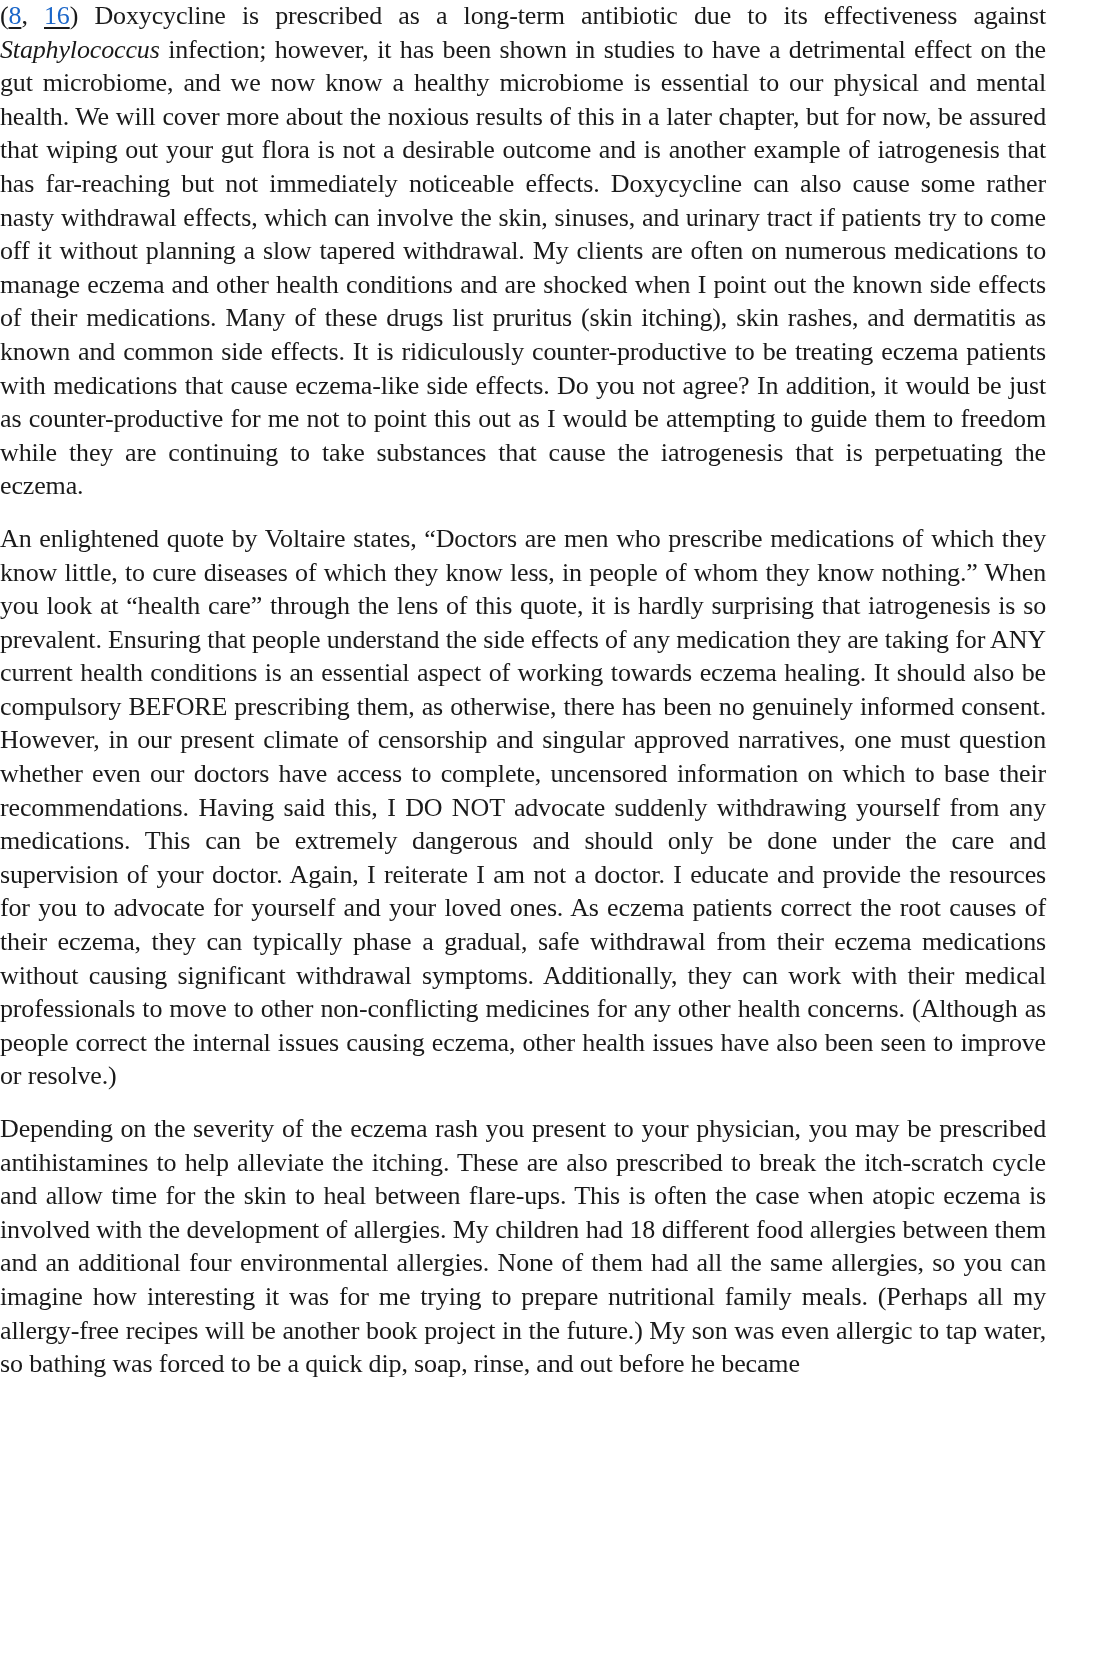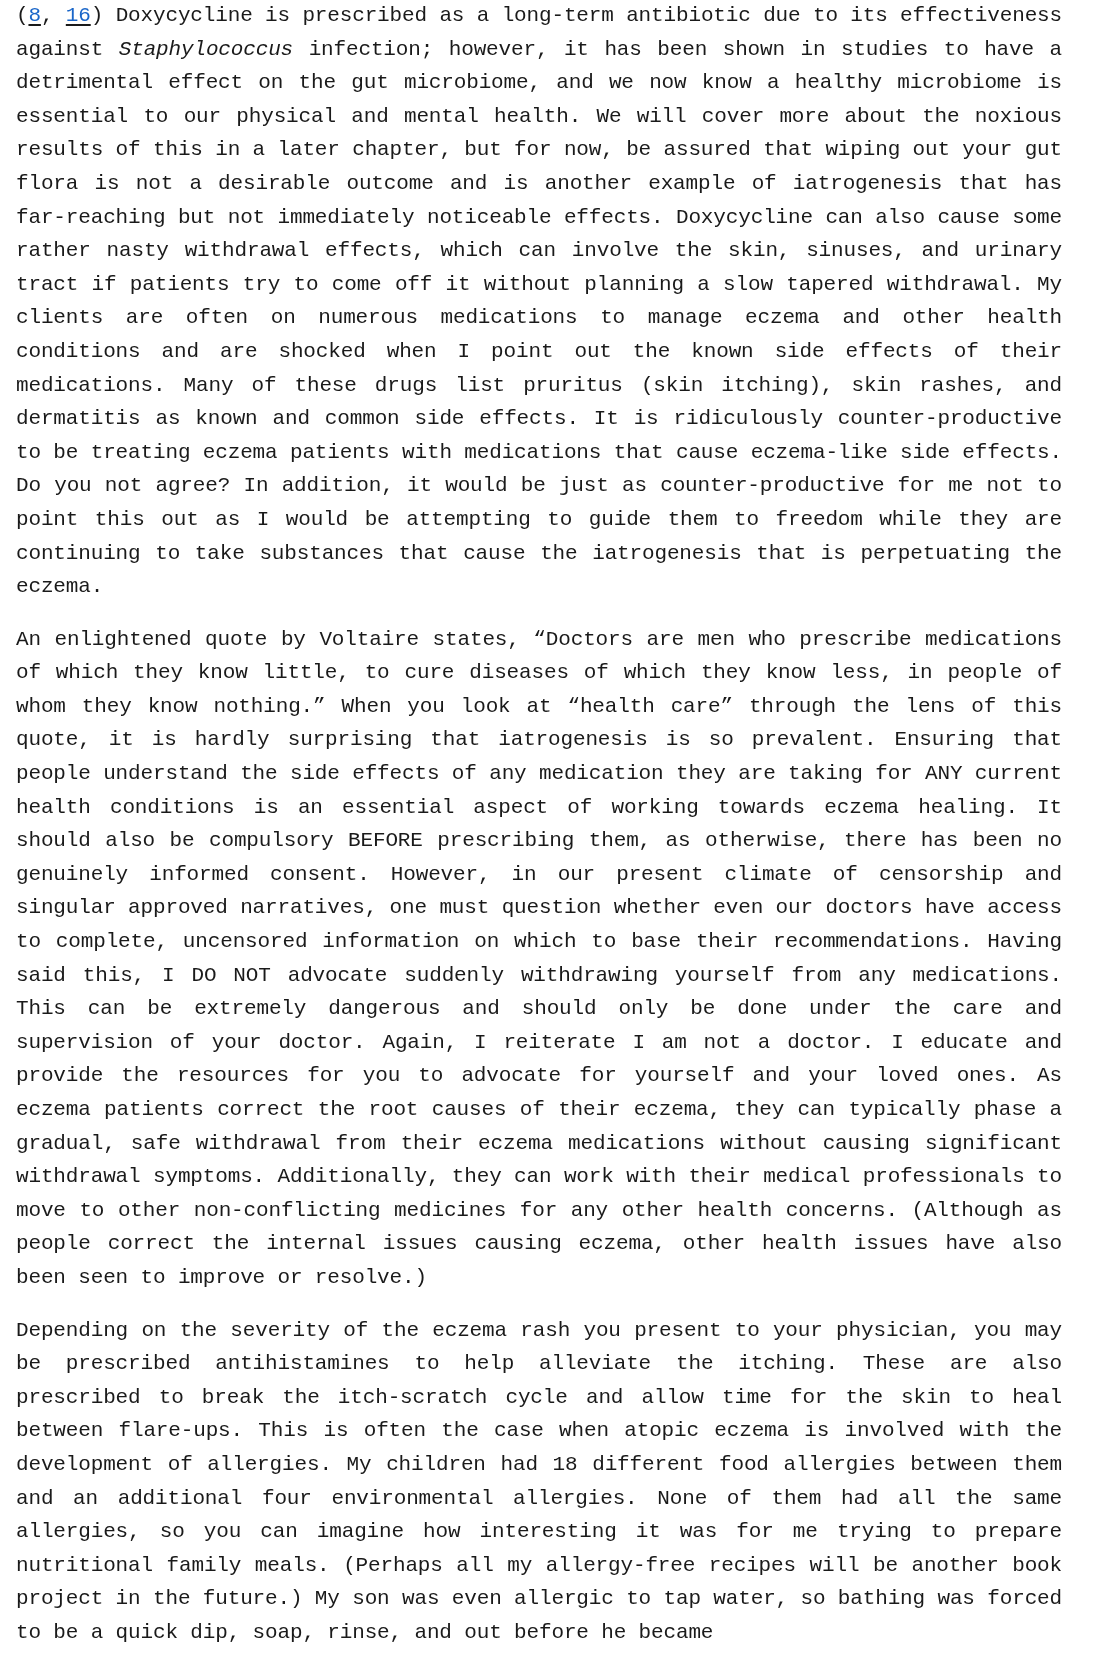--- a/index.html
+++ b/index.html
@@ -7,24 +7,24 @@
       padding: 0;
       background: #ffffff;
     }
     body {
       width: 1112px;
       height: 1667px;
       overflow: hidden;
     }
     .page {
       width: 1046px;
-      padding: 0 0 0 16px;
+      padding: 0 0 0 0;
       color: #1a1a1a;
-      font-family: Liberation Mono, monospace;
-      font-size: 21px;
+      font-family: Liberation Serif, serif;
+      font-size: 26px;
       line-height: 33.6px;
     }
     .page p {
       margin: 0 0 19px 0;
       text-align: justify;
       text-justify: inter-word;
       hyphens: none;
       letter-spacing: -0.15px;
     }
     .page p:first-child {

